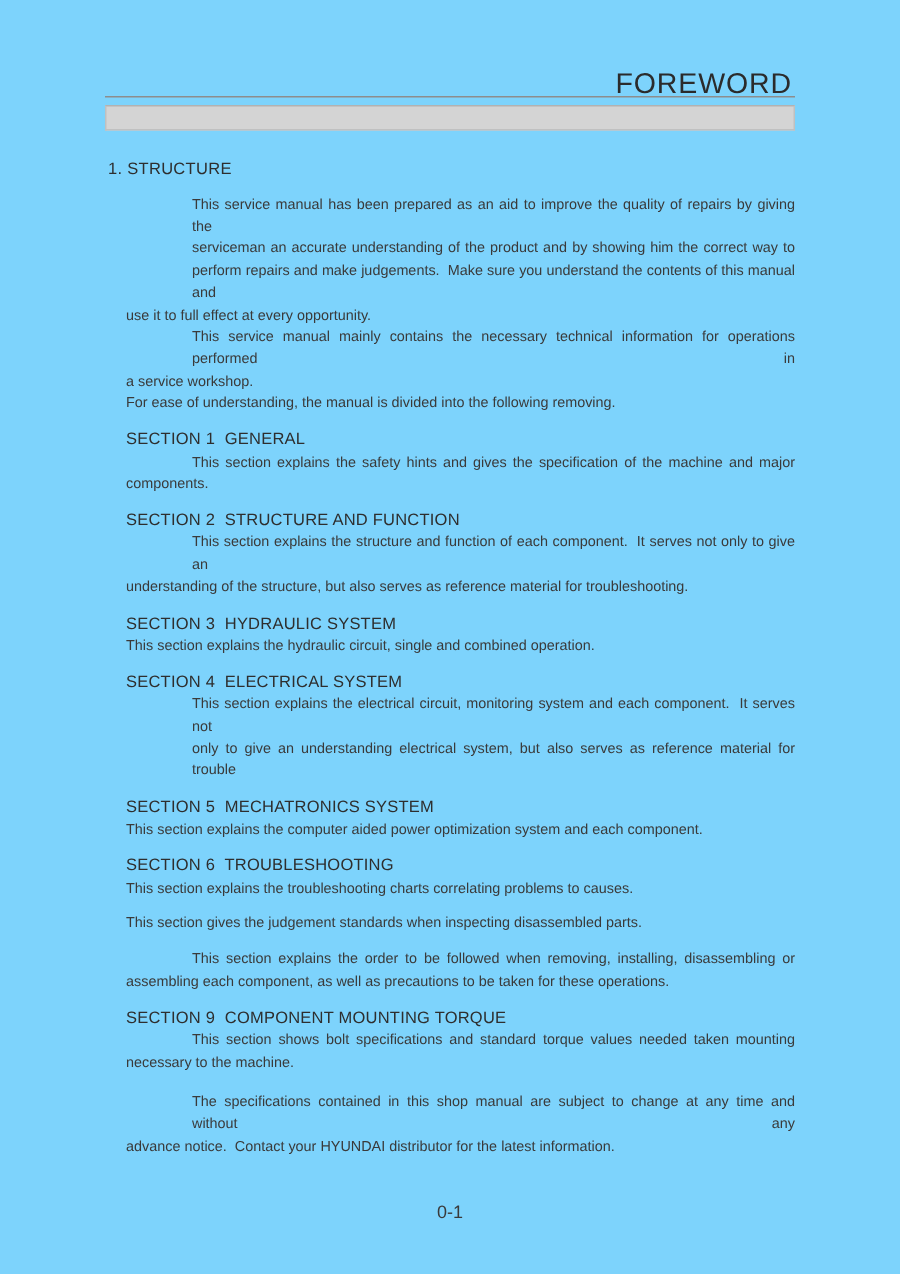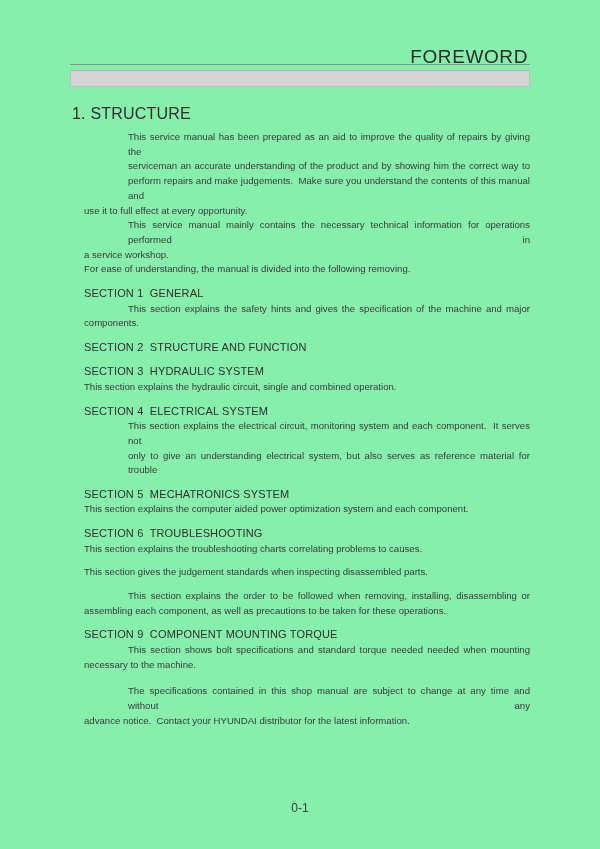--- a/index.html
+++ b/index.html
@@ -4,21 +4,21 @@
 <style>
   html, body {
     margin: 0;
     padding: 0;
     background: #ffffff;
   }
   .page {
     position: relative;
     width: 600px;
     height: 849px;
-    background: #86efac;
+    background: #7dd3fc;
     font-family: "Liberation Sans", "DejaVu Sans", sans-serif;
     color: #3a3a3a;
     overflow: hidden;
   }
   
   .foreword-title {
     position: absolute;
     top: 47px;
     right: 72px;
     font-size: 19px;
@@ -46,21 +46,21 @@
     border-top-color: #b2b2b2;
   }
   
   .content {
     position: absolute;
     top: 106px;
     left: 72px;
     width: 458px;
   }
   .struct-title {
-    font-size: 16px;
+    font-size: 11px;
     letter-spacing: 0.2px;
     color: #2e2e2e;
     margin-bottom: 9px;
     line-height: 15px;
   }
   .body-block {
     padding-left: 12px;
     width: 446px;
     box-sizing: content-box;
   }
@@ -124,20 +124,24 @@
     <div class="section-block body-block">
       <div class="section-heading">SECTION 1  GENERAL</div>
       <div>
           <div class="line j">This section explains the safety hints and gives the specification of the machine and major</div>
           <div class="line">components.</div>
         </div>
     </div>
 
     <div class="section-block body-block">
       <div class="section-heading">SECTION 2  STRUCTURE AND FUNCTION</div>
+      <div>
+          <div class="line j">This section explains the structure and function of each component.  It serves not only to give an</div>
+          <div class="line">understanding of the structure, but also serves as reference material for troubleshooting.</div>
+        </div>
     </div>
 
     <div class="section-block body-block">
       <div class="section-heading">SECTION 3  HYDRAULIC SYSTEM</div>
       <div>
           <div class="line">This section explains the hydraulic circuit, single and combined operation.</div>
         </div>
     </div>
 
     <div class="section-block body-block">
@@ -171,21 +175,21 @@
     <div class="section-block body-block">
       <div>
           <div class="line j">This section explains the order to be followed when removing, installing, disassembling or</div>
           <div class="line">assembling each component, as well as precautions to be taken for these operations.</div>
         </div>
     </div>
 
     <div class="section-block body-block">
       <div class="section-heading">SECTION 9  COMPONENT MOUNTING TORQUE</div>
       <div>
-          <div class="line j">This section shows bolt specifications and standard torque needed needed when mounting</div>
+          <div class="line j">This section shows bolt specifications and standard torque values needed taken mounting</div>
           <div class="line">necessary to the machine.</div>
         </div>
     </div>
 
     <div class="closing-block body-block">
         <div class="line j">The specifications contained in this shop manual are subject to change at any time and without any</div>
         <div class="line">advance notice.  Contact your HYUNDAI distributor for the latest information.</div>
       </div>
 
   </div>

